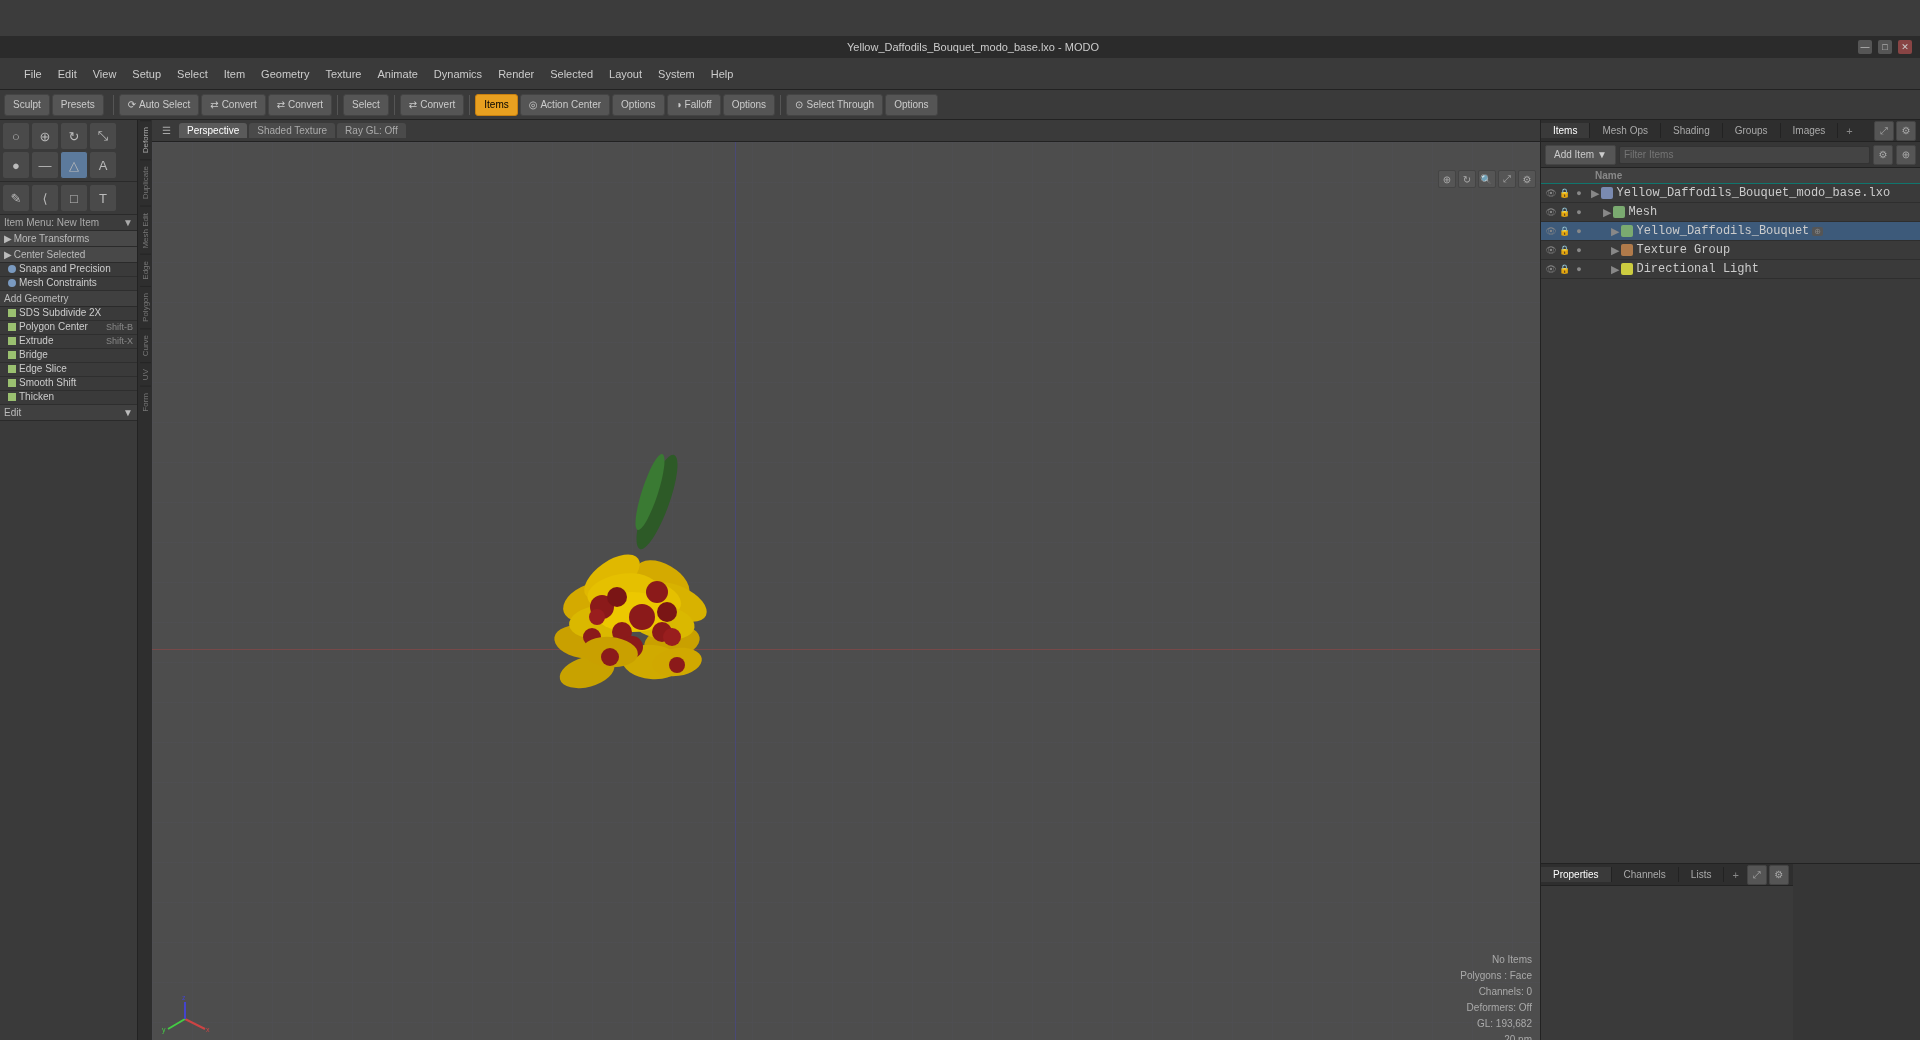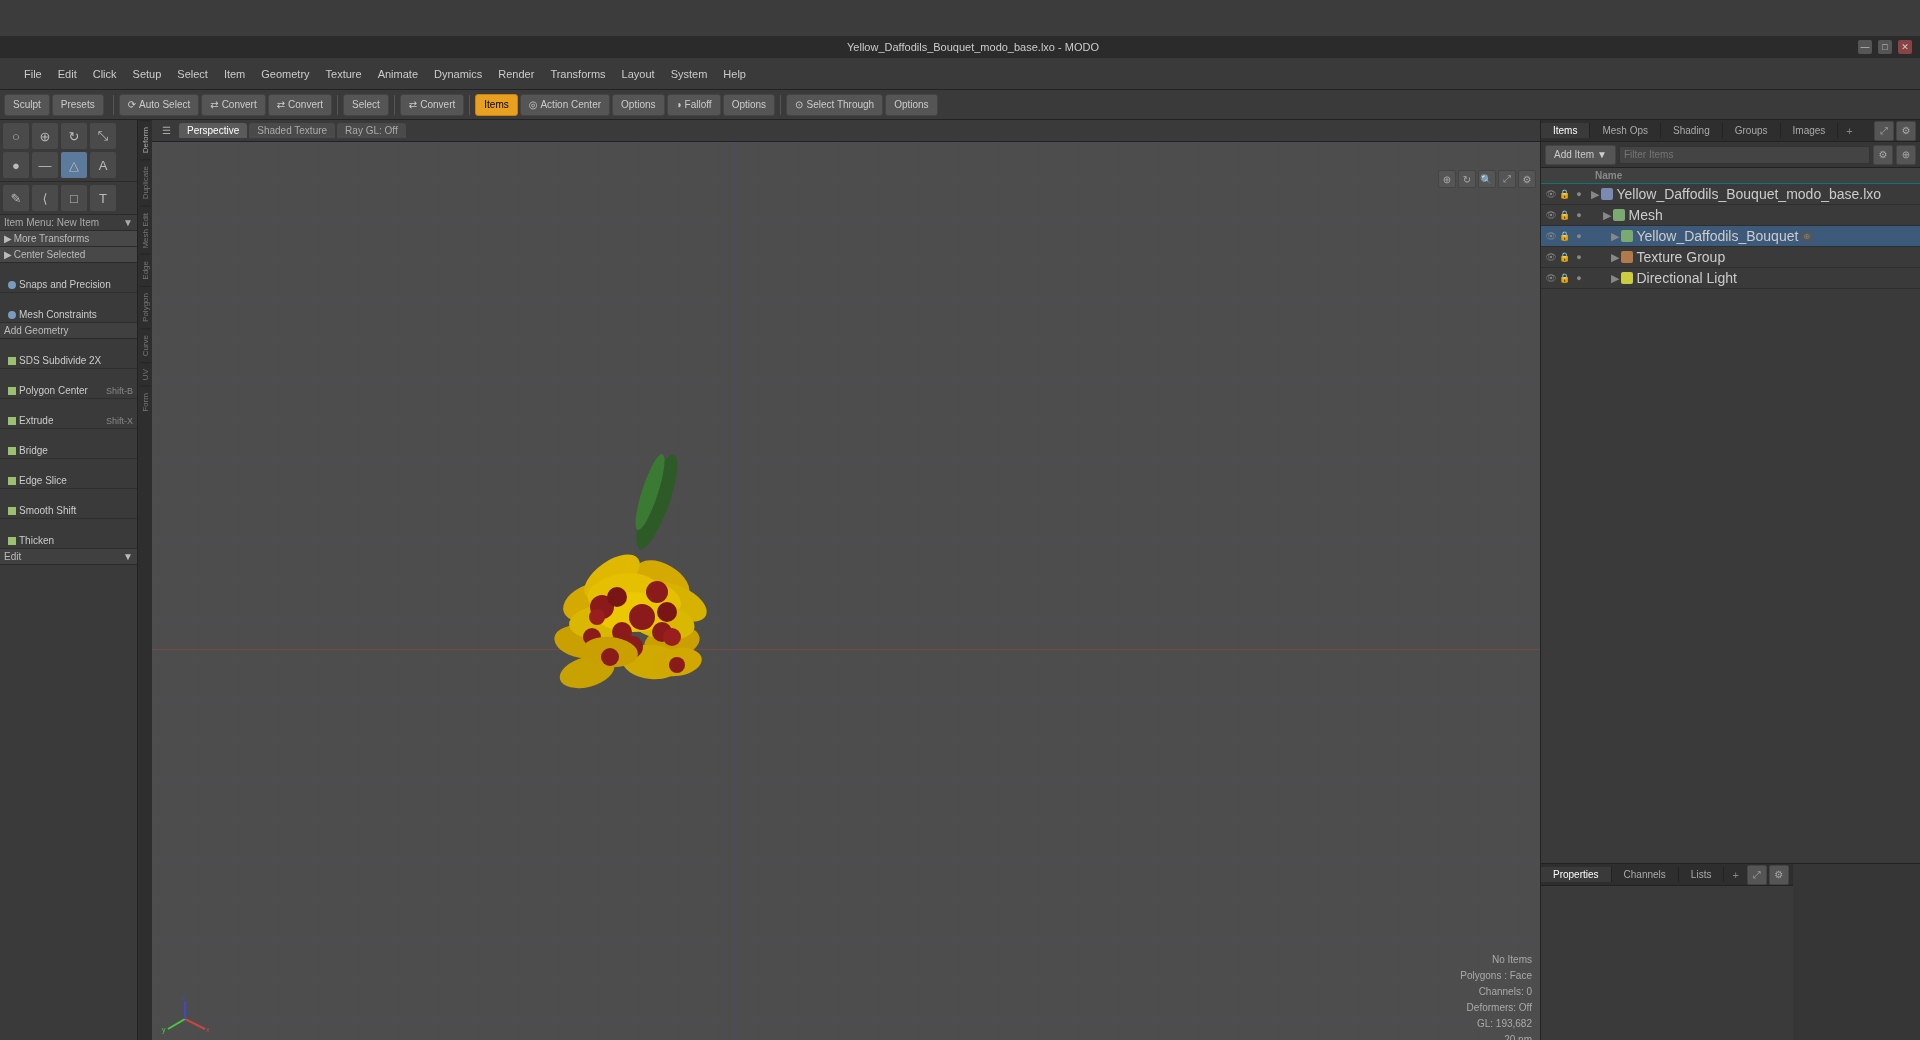--- a/index.html
+++ b/index.html
@@ -46,21 +46,21 @@
 
     .sidebar-item-menu {
       padding: 2px 4px; background: #3c3c3c; border-bottom: 1px solid #2a2a2a;
       display: flex; align-items: center; justify-content: space-between; font-size: 10px; color: #aaa; cursor: pointer;
     }
     .sidebar-section-header {
       padding: 2px 4px; background: #484848; border-bottom: 1px solid #2a2a2a; font-size: 10px; color: #bbb; cursor: pointer;
       display: flex; align-items: center; gap: 2px;
     }
     .sidebar-menu-item {
-      padding: 16px 4px 2px 8px; font-size: 10px; color: #ccc; cursor: pointer; display: flex; align-items: center; gap: 3px;
+      padding: 0 4px 2px 8px; font-size: 10px; color: #ccc; cursor: pointer; display: flex; align-items: center; gap: 3px;
       border-bottom: 1px solid #2e2e2e;
     }
     .sidebar-menu-item .shortcut { margin-left: auto; color: #888; font-size: 9px; }
     .sidebar-menu-item .icon-dot { width: 8px; height: 8px; border-radius: 50%; background: #7a9ac0; flex-shrink: 0; }
     .sidebar-menu-item .icon-sq { width: 8px; height: 8px; background: #9ac070; flex-shrink: 0; }
     .sidebar-submenu-header {
       padding: 2px 4px; background: #404040; border-bottom: 1px solid #2a2a2a; font-size: 10px; color: #bbb;
       display: flex; align-items: center; justify-content: space-between; cursor: pointer;
     }
 
@@ -124,21 +124,21 @@
 
     .tree-header { padding: 2px 4px; background: #404040; font-size: 10px; color: #888; font-weight: bold; border-bottom: 1px solid #0f766e; }
     .tree-item { display: flex; align-items: center; padding: 2px 4px; border-bottom: 1px solid #2e2e2e; cursor: pointer; }
     .tree-item .eye { width: 12px; text-align: center; color: #888; font-size: 9px; margin-right: 2px; }
     .tree-item .indent { display: inline-block; }
     .tree-item .arrow { color: #888; margin-right: 2px; }
     .tree-item .item-icon { width: 12px; height: 12px; background: #6a8ab0; border-radius: 2px; margin-right: 3px; flex-shrink: 0; }
     .tree-item .item-icon.mesh { background: #7aaa70; }
     .tree-item .item-icon.group { background: #b07a4a; }
     .tree-item .item-icon.light { background: #cccc40; }
-    .tree-item .item-label { font-size: 14px; color: #ccc; }
+    .tree-item .item-label { font-size: 12px; color: #ccc; font-family: Liberation Mono, monospace; }
     .tree-item .item-badge { font-size: 8px; color: #888; background: #555; border-radius: 2px; padding: 0 2px; margin-left: 3px; }
 
     #right-panel-top { flex: 1; border-bottom: 1px solid #222; overflow: hidden; }
     #right-panel-bottom { height: 200px; display: flex; flex-direction: row; justify-content: center; }
 
     .bottom-tabs { height: 22px; background: #2e2e2e; display: flex; align-items: center; border-bottom: 1px solid #222; }
 
     
     #statusbar {
       width: 100%; height: 22px; background: #2e2e2e; display: flex; align-items: center; padding: 0 8px;
@@ -166,30 +166,30 @@
   <div style="display:flex; gap:6px;">
     <span class="tb-btn">—</span>
     <span class="tb-btn">□</span>
     <span class="tb-btn" style="background:#884444;">✕</span>
   </div>
 </div>
 
 <div id="menubar">
   <span class="menu-item">File</span>
   <span class="menu-item">Edit</span>
-  <span class="menu-item">Click</span>
+  <span class="menu-item">View</span>
   <span class="menu-item">Setup</span>
   <span class="menu-item">Select</span>
   <span class="menu-item">Item</span>
   <span class="menu-item">Geometry</span>
   <span class="menu-item">Texture</span>
   <span class="menu-item">Animate</span>
   <span class="menu-item">Dynamics</span>
   <span class="menu-item">Render</span>
-  <span class="menu-item">Transforms</span>
+  <span class="menu-item">Selected</span>
   <span class="menu-item">Layout</span>
   <span class="menu-item">System</span>
   <span class="menu-item">Help</span>
 </div>
 
 <div id="toolbar">
   <div class="tb-group">
     <div class="tb-btn2">Sculpt</div>
     <div class="tb-btn2">Presets</div>
   </div>

